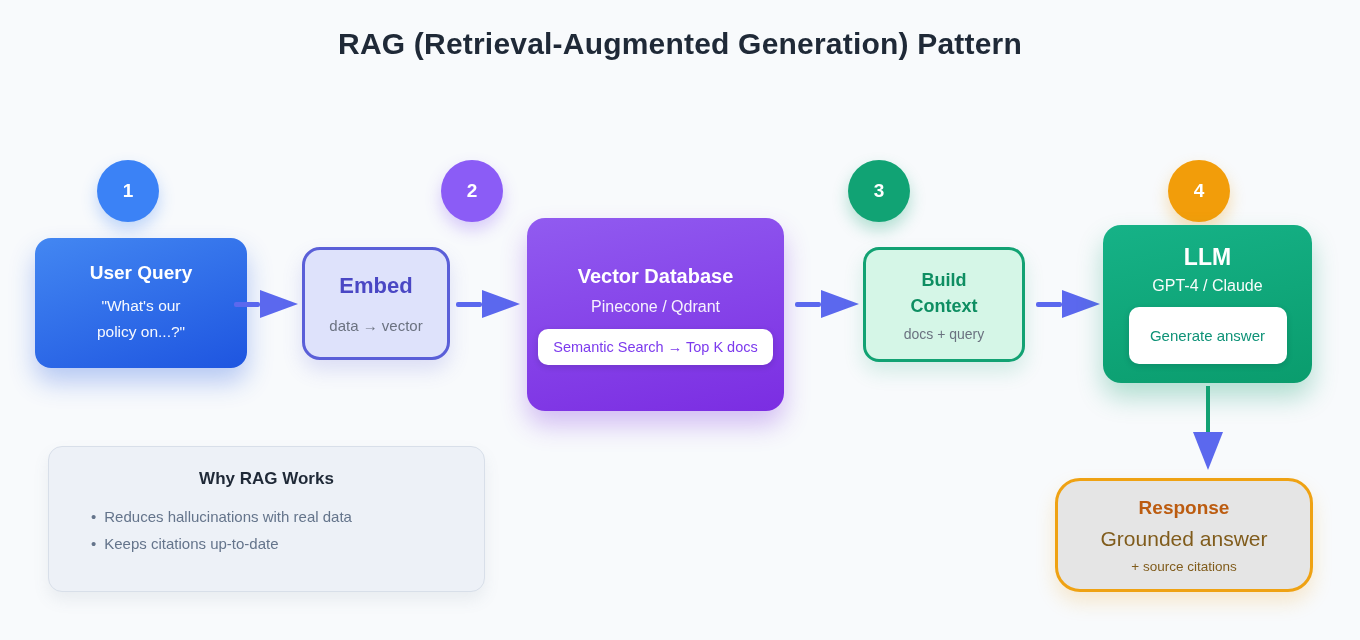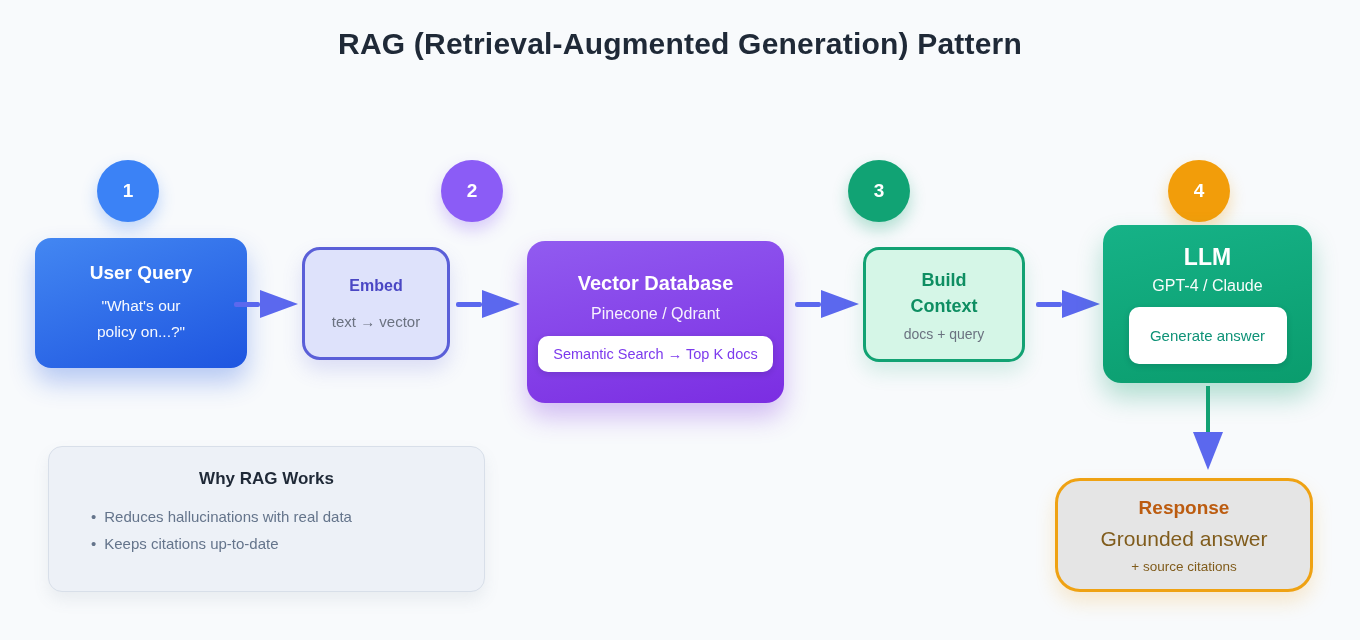--- a/index.html
+++ b/index.html
@@ -34,25 +34,25 @@
     box-shadow:0 14px 26px rgba(30,85,224,.30); color:#fff;align-items:center;
   }
   .user-query .node-title { font-size:19px; font-weight:700; margin-bottom:9px; }
   .user-query .node-sub { font-size:15.5px; line-height:26px; width:116px; color:rgba(255,255,255,.96); }
 
   .embed {
     left:302px; top:247px; width:148px; height:113px; border-radius:18px;
     background:#dee2fb; border:3px solid #5a5fd8;
     box-shadow:0 10px 20px rgba(90,95,216,.18);
   }
-  .embed .node-title { font-size:16px; font-weight:700; color:#4a47c4; margin-bottom:18px; }
+  .embed .node-title { font-size:22px; font-weight:700; color:#4a47c4; margin-bottom:18px; }
   .embed .node-sub { font-size:15px; color:#6b7280; }
 
   .vector-db {
-    left:527px; top:241px; width:257px; height:162px; border-radius:18px;
+    left:527px; top:218px; width:257px; height:193px; border-radius:18px;
     background:linear-gradient(168deg,#915bf0 0%,#7b2de2 100%);
     box-shadow:0 14px 26px rgba(123,45,226,.30); color:#fff;
   }
   .vector-db .node-title { font-size:20px; font-weight:700; }
   .vector-db .node-sub { font-size:16px; color:rgba(255,255,255,.93); margin-top:10px; }
   .pill {
     background:#fff; border-radius:10px; box-shadow:0 2px 6px rgba(15,23,42,.15);
     display:flex; align-items:center; justify-content:center;
   }
   .vector-db .pill { margin-top:13px; padding:10px 15px; font-size:14.5px; color:#7c3aed; }
@@ -138,21 +138,21 @@
     <div class="node-sub">"What's our policy on...?"</div>
   </div>
 
   <div class="arrow a1">
     <i class="line"></i>
     <i class="head"></i>
   </div>
 
   <div class="node embed">
     <div class="node-title">Embed</div>
-    <div class="node-sub">text → vector</div>
+    <div class="node-sub">data → vector</div>
   </div>
 
   <div class="arrow a2">
     <i class="line"></i>
     <i class="head"></i>
   </div>
 
   <div class="node vector-db">
     <div class="node-title">Vector Database</div>
     <div class="node-sub">Pinecone / Qdrant</div>

